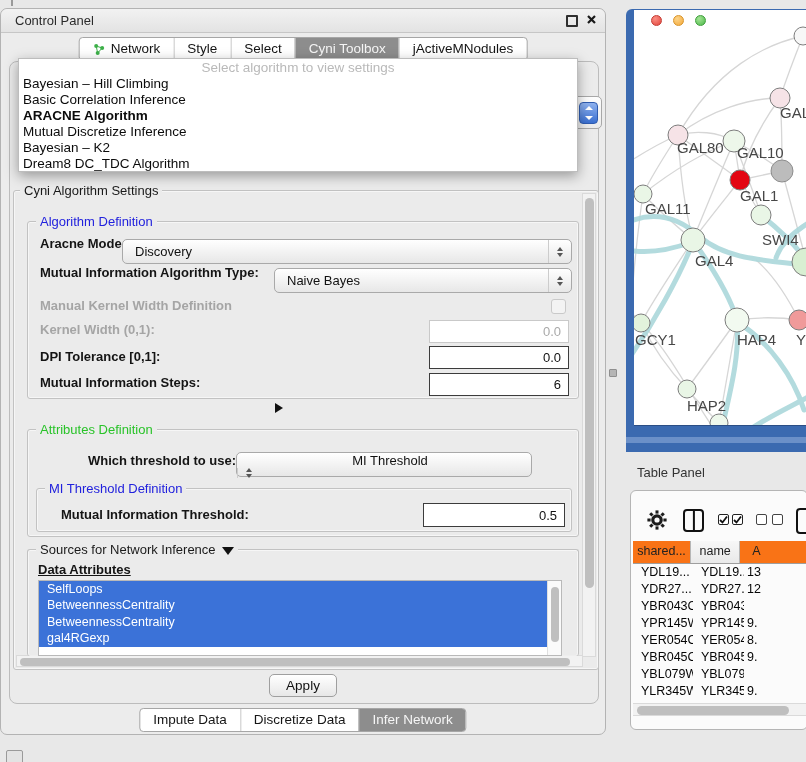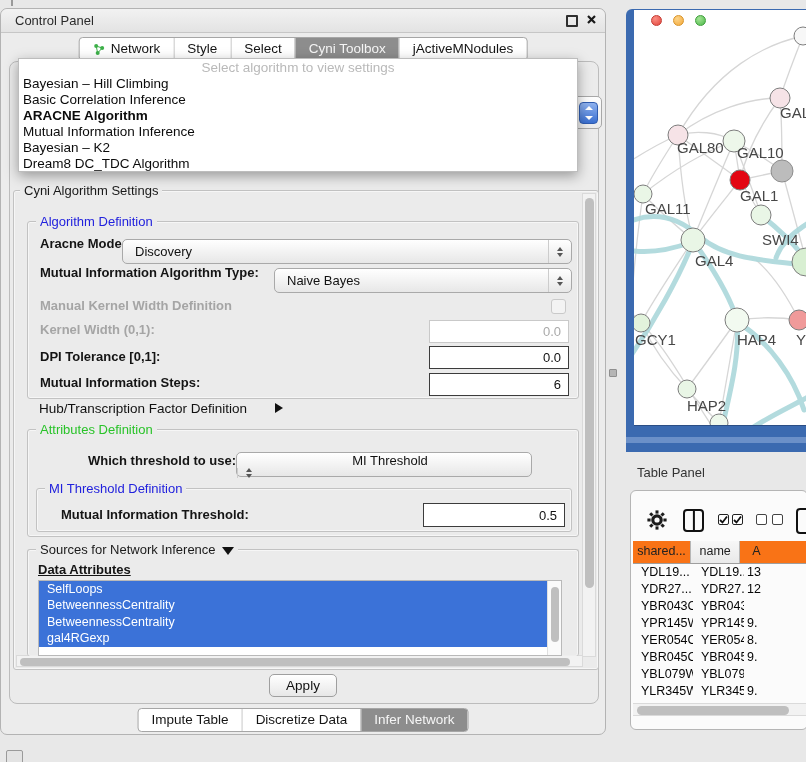--- a/index.html
+++ b/index.html
@@ -158,21 +158,21 @@
         </div>
         </div>
     </div>
 
     <div class="content-panel a" style="left:8px;top:52px;width:590px;height:643px;"></div>
 
     <div class="a" style="left:50%;top:699px;transform:translateX(-50%);">
       <div class="tabbar">
 
       <div class="tab">
-          <span class="tab-label">Impute Table</span>
+          <span class="tab-label">Impute Data</span>
         </div>
           <div class="tab">
           <span class="tab-label">Discretize Data</span>
         </div>
           <div class="tab selected">
           <span class="tab-label">Infer Network</span>
         </div>
         </div>
     </div>
   </div>
@@ -184,21 +184,21 @@
     </div>
   </div>
 
   <div class="popup a" style="left:18px;top:58px;width:560px;height:114px;">
     <div class="popup-header">Select algorithm to view settings</div>
     <div>
 
     <div class="popup-item">Bayesian – Hill Climbing</div>
         <div class="popup-item">Basic Correlation Inference</div>
         <div class="popup-item bold">ARACNE Algorithm</div>
-        <div class="popup-item">Mutual Information Inference</div>
+        <div class="popup-item">Mutual Discretize Inference</div>
         <div class="popup-item">Bayesian – K2</div>
         <div class="popup-item">Dream8 DC_TDC Algorithm</div>
       </div>
   </div>
 
   <div class="group a" style="left:13px;top:190px;width:586px;height:480px;">
     <span class="legend" style="left:6px;">Cyni Algorithm Settings</span>
 
     <div class="sb-v" style="right:2px;top:2px;width:14px;height:464px;">
       <div class="sb-thumb" style="left:2px;top:4px;width:9px;height:390px;"></div>
@@ -241,21 +241,20 @@
       <div class="tfield" style="left:401px;top:124px;width:140px;height:23px;">
         <span>0.0</span>
       </div>
 
       <span class="lbl" style="left:12px;top:153px;">Mutual Information Steps:</span>
       <div class="tfield" style="left:401px;top:151px;width:140px;height:23px;">
         <span>6</span>
       </div>
     </div>
 
-    <span class="lbl plain" style="position:absolute;left:25px;top:210px;">Hub/Transcription Factor Definition</span>
     <span class="hub-tri" style="left:261px;top:212px;"></span>
 
     <div class="group" style="position:absolute;left:13px;top:238px;width:552px;height:108px;">
       <span class="legend legend-green">Attributes Definition</span>
 
       <span class="lbl" style="left:60px;top:23px;">Which threshold to use:</span>
       <div class="combo" style="left:208px;top:22px;width:296px;height:25px;flex-direction:column;">
         <span class="val">MI Threshold</span>
         <span class="arrows">
             <span class="tri-up"></span>

